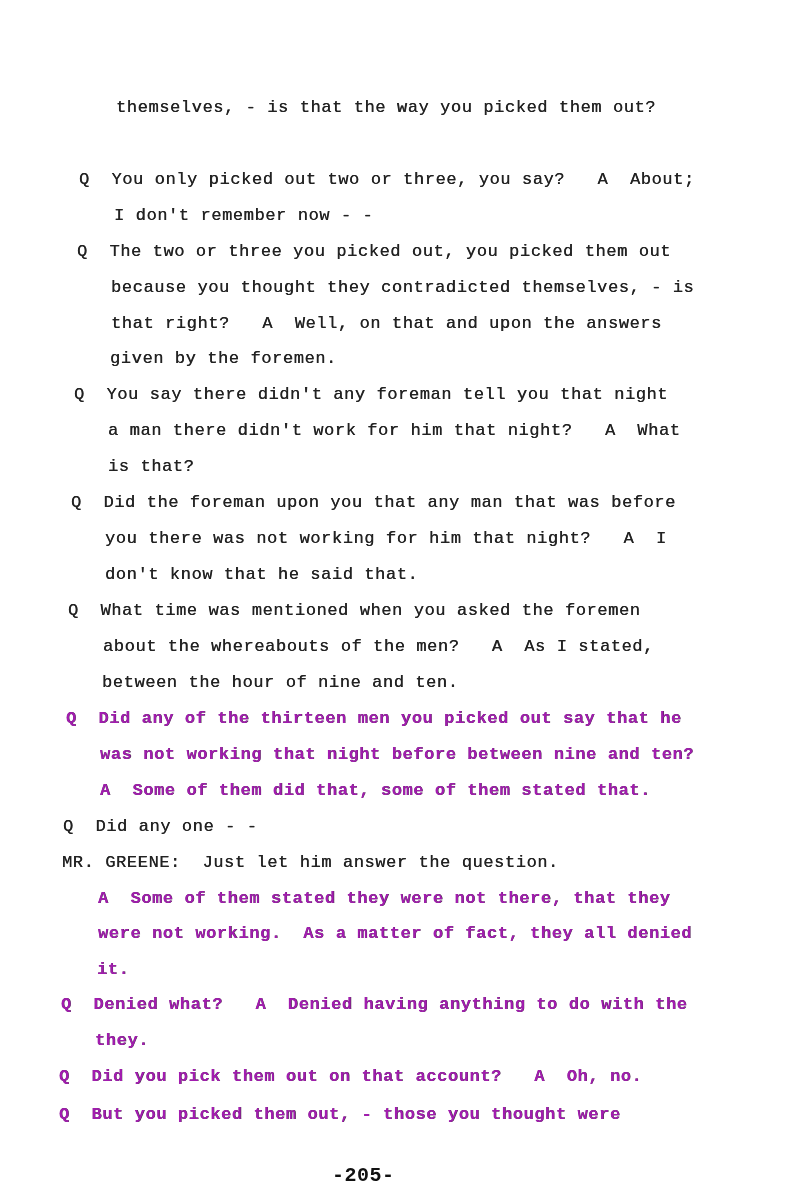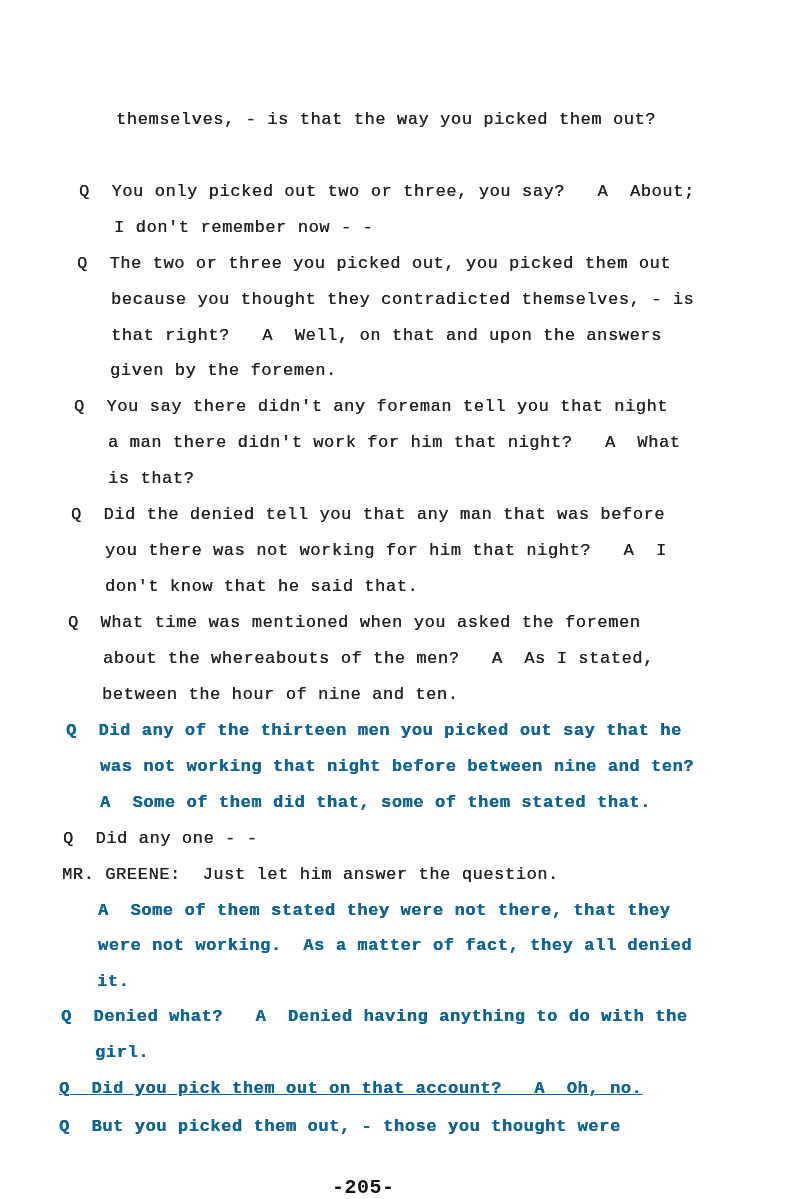--- a/index.html
+++ b/index.html
@@ -10,38 +10,38 @@
     body {
       width: 800px;
       height: 1199px;
       position: relative;
       overflow: hidden;
       font-family: "Liberation Mono", "DejaVu Sans Mono", monospace;
       color: #1a1a1a;
     }
     .page {
       position: absolute;
-      left: 0; top: 12px;
+      left: 0; top: 0;
       width: 800px;
       height: 1051px;
       background: #ffffff;
     }
     .line {
       position: absolute;
       font-size: 17px;
       line-height: 20px;
       white-space: pre;
       letter-spacing: 0.6px;
       font-weight: normal;
       color: #222;
       text-shadow: 0.3px 0 0 #333;
     }
     .bold {
       font-weight: bold;
-      color: #0369a1;
+      color: #a21caf;
     }
     .page-number {
       position: absolute;
       left: 332px;
       top: 1164px;
       font-size: 20px;
       font-weight: bold;
       letter-spacing: 0.5px;
       white-space: pre;
       color: #111;
@@ -54,33 +54,33 @@
   <div class="line" style="left:116px; top:98px;">themselves, - is that the way you picked them out?</div>
   <div class="line" style="left:79px; top:170px;">Q  You only picked out two or three, you say?   A  About;</div>
   <div class="line" style="left:114px; top:206px;">I don't remember now - -</div>
   <div class="line" style="left:77px; top:242px;">Q  The two or three you picked out, you picked them out</div>
   <div class="line" style="left:111px; top:278px;">because you thought they contradicted themselves, - is</div>
   <div class="line" style="left:111px; top:314px;">that right?   A  Well, on that and upon the answers</div>
   <div class="line" style="left:110px; top:349px;">given by the foremen.</div>
   <div class="line" style="left:74px; top:385px;">Q  You say there didn't any foreman tell you that night</div>
   <div class="line" style="left:108px; top:421px;text-align:right;">a man there didn't work for him that night?   A  What</div>
   <div class="line" style="left:108px; top:457px;">is that?</div>
-  <div class="line" style="left:71px; top:493px;">Q  Did the denied tell you that any man that was before</div>
+  <div class="line" style="left:71px; top:493px;">Q  Did the foreman upon you that any man that was before</div>
   <div class="line" style="left:105px; top:529px;">you there was not working for him that night?   A  I</div>
   <div class="line" style="left:105px; top:565px;">don't know that he said that.</div>
   <div class="line" style="left:68px; top:601px;">Q  What time was mentioned when you asked the foremen</div>
   <div class="line" style="left:103px; top:637px;">about the whereabouts of the men?   A  As I stated,</div>
   <div class="line" style="left:102px; top:673px;">between the hour of nine and ten.</div>
   <div class="line bold" style="left:66px; top:709px;">Q  Did any of the thirteen men you picked out say that he</div>
   <div class="line bold" style="left:100px; top:745px;">was not working that night before between nine and ten?</div>
   <div class="line" style="left:63px; top:817px;">Q  Did any one - -</div>
   <div class="line bold" style="left:100px; top:781px;">A  Some of them did that, some of them stated that.</div>
   <div class="line" style="left:62px; top:853px;">MR. GREENE:  Just let him answer the question.</div>
   <div class="line bold" style="left:98px; top:889px;">A  Some of them stated they were not there, that they</div>
   <div class="line bold" style="left:98px; top:924px;">were not working.  As a matter of fact, they all denied</div>
   <div class="line bold" style="left:97px; top:960px;">it.</div>
   <div class="line bold" style="left:61px; top:995px;">Q  Denied what?   A  Denied having anything to do with the</div>
-  <div class="line bold" style="left:95px; top:1031px;">girl.</div>
-  <div class="line bold" style="left:59px; top:1067px;text-decoration:underline;">Q  Did you pick them out on that account?   A  Oh, no.</div>
+  <div class="line bold" style="left:95px; top:1031px;">they.</div>
+  <div class="line bold" style="left:59px; top:1067px;">Q  Did you pick them out on that account?   A  Oh, no.</div>
   <div class="line bold" style="left:59px; top:1105px;">Q  But you picked them out, - those you thought were</div>
 
   <div class="page-number">-205-</div>
 </div>
 
 </body></html>

